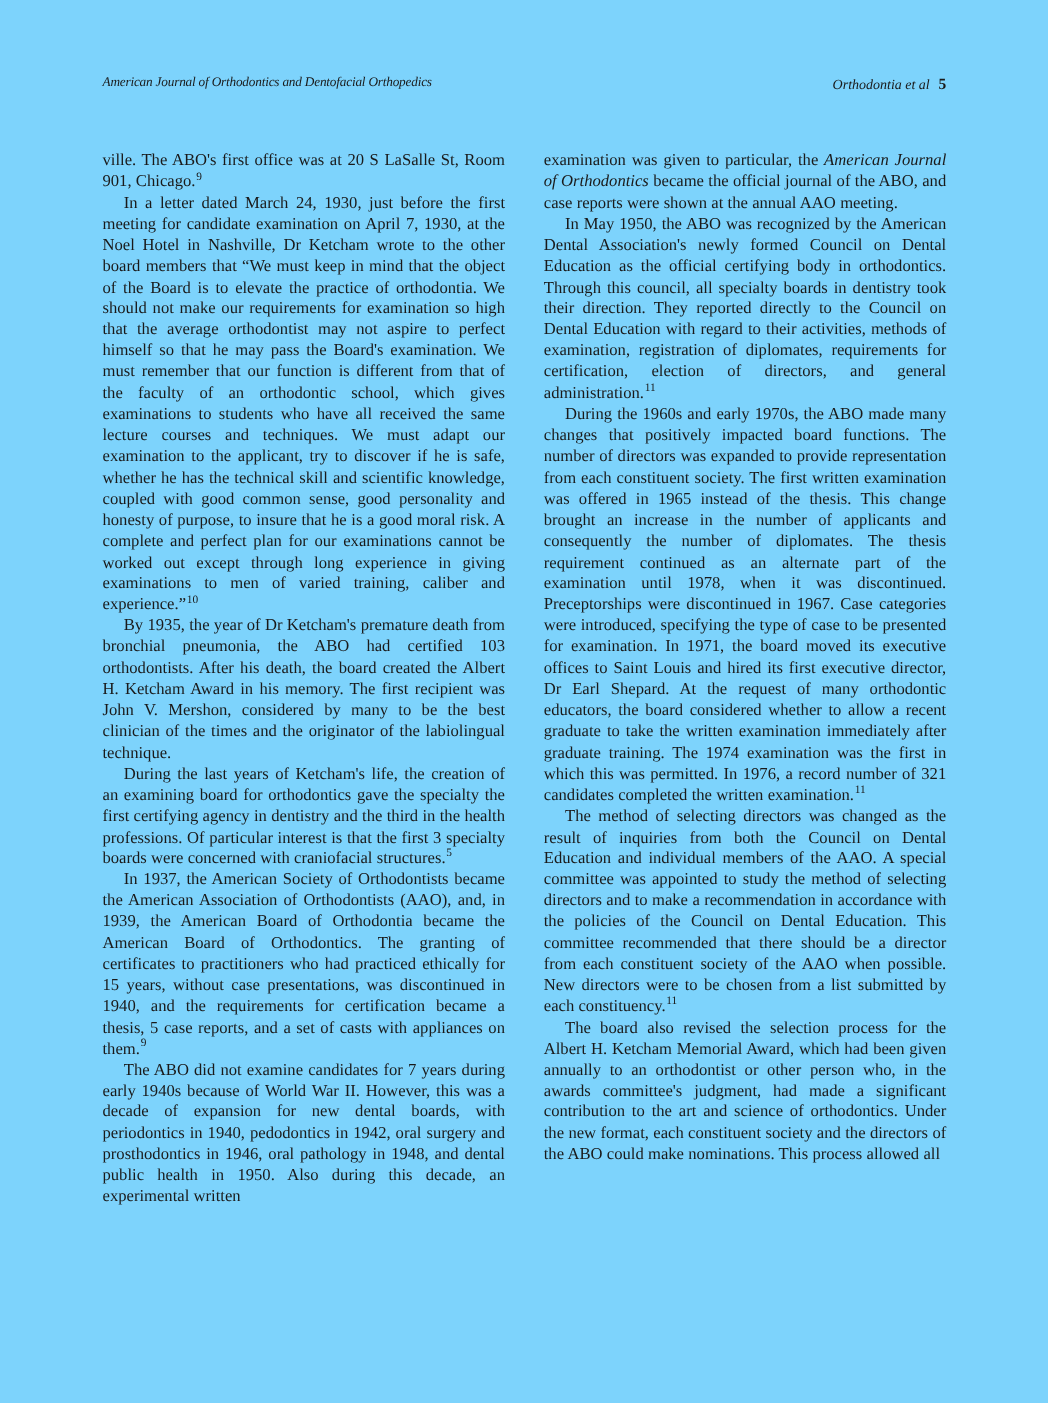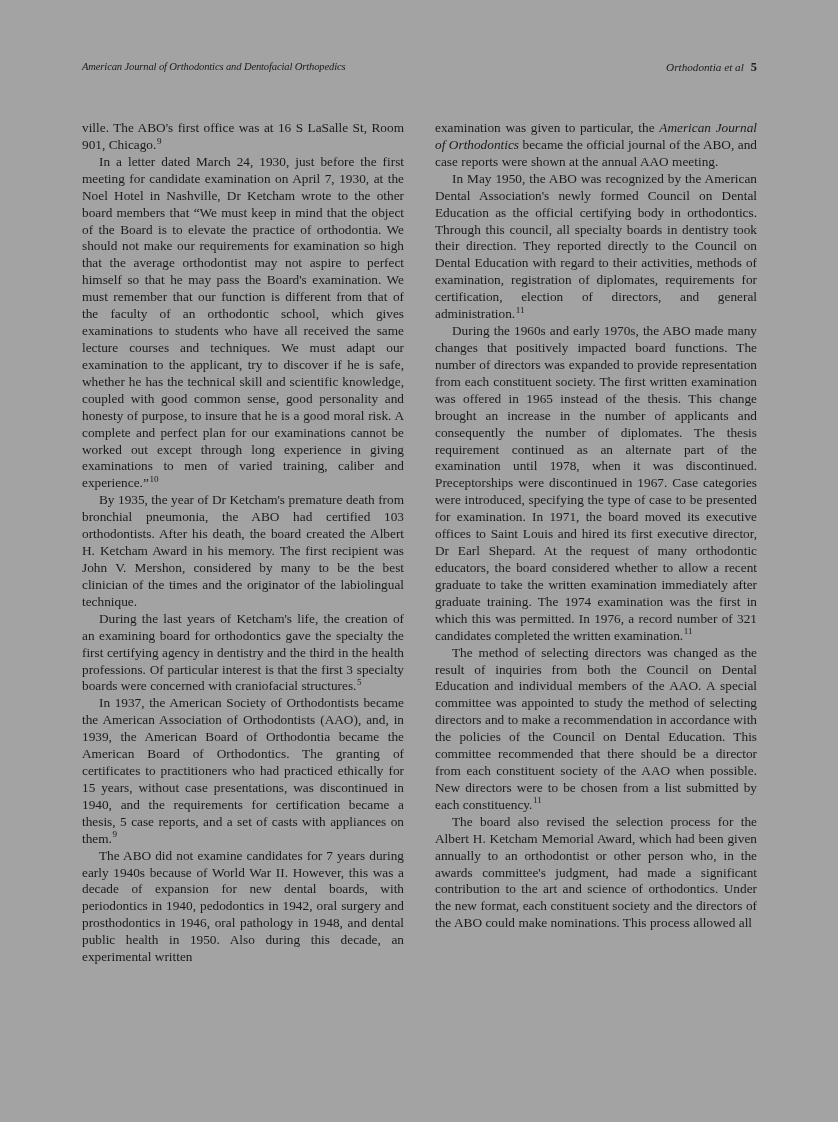--- a/index.html
+++ b/index.html
@@ -8,21 +8,21 @@
     background: #ffffff;
   }
   body {
     font-family: "Liberation Serif", "DejaVu Serif", serif;
     color: #1a1a1a;
   }
   .page {
     position: relative;
     width: 838px;
     height: 1122px;
-    background: #a3a3a3;
+    background: #7dd3fc;
     overflow: hidden;
     box-sizing: border-box;
   }
 
   
   .running-head {
     position: absolute;
     top: 60px;
     left: 82px;
     width: 675px;
@@ -113,21 +113,21 @@
     </div>
     <div class="rh-right">
       <span class="authors">Orthodontia et al</span><span class="pageno">5</span>
     </div>
   </div>
 
   <div class="body-area">
 
     <div class="col col-left">
 
-      <p class="noindent"><span>ville. The ABO's first office was at 16 S LaSalle St, Room 901, Chicago.</span><sup class="ref">9</sup></p>
+      <p class="noindent"><span>ville. The ABO's first office was at 20 S LaSalle St, Room 901, Chicago.</span><sup class="ref">9</sup></p>
 
       <p class="indent"><span>In a letter dated March 24, 1930, just before the first meeting for candidate examination on April 7, 1930, at the Noel Hotel in Nashville, Dr Ketcham wrote to the other board members that “We must keep in mind that the object of the Board is to elevate the practice of orthodontia. We should not make our requirements for examination so high that the average orthodontist may not aspire to perfect himself so that he may pass the Board's examination. We must remember that our function is different from that of the faculty of an orthodontic school, which gives examinations to students who have all received the same lecture courses and techniques. We must adapt our examination to the applicant, try to discover if he is safe, whether he has the technical skill and scientific knowledge, coupled with good common sense, good personality and honesty of purpose, to insure that he is a good moral risk. A complete and perfect plan for our examinations cannot be worked out except through long experience in giving examinations to men of varied training, caliber and experience.”</span><sup class="ref">10</sup></p>
 
       <p class="indent"><span>By 1935, the year of Dr Ketcham's premature death from bronchial pneumonia, the ABO had certified 103 orthodontists. After his death, the board created the Albert H. Ketcham Award in his memory. The first recipient was John V. Mershon, considered by many to be the best clinician of the times and the originator of the labiolingual technique.</span></p>
 
       <p class="indent"><span>During the last years of Ketcham's life, the creation of an examining board for orthodontics gave the specialty the first certifying agency in dentistry and the third in the health professions. Of particular interest is that the first 3 specialty boards were concerned with craniofacial structures.</span><sup class="ref">5</sup></p>
 
       <p class="indent"><span>In 1937, the American Society of Orthodontists became the American Association of Orthodontists (AAO), and, in 1939, the American Board of Orthodontia became the American Board of Orthodontics. The granting of certificates to practitioners who had practiced ethically for 15 years, without case presentations, was discontinued in 1940, and the requirements for certification became a thesis, 5 case reports, and a set of casts with appliances on them.</span><sup class="ref">9</sup></p>
 
       <p class="indent"><span>The ABO did not examine candidates for 7 years during early 1940s because of World War II. However, this was a decade of expansion for new dental boards, with periodontics in 1940, pedodontics in 1942, oral surgery and prosthodontics in 1946, oral pathology in 1948, and dental public health in 1950. Also during this decade, an experimental written</span></p>

